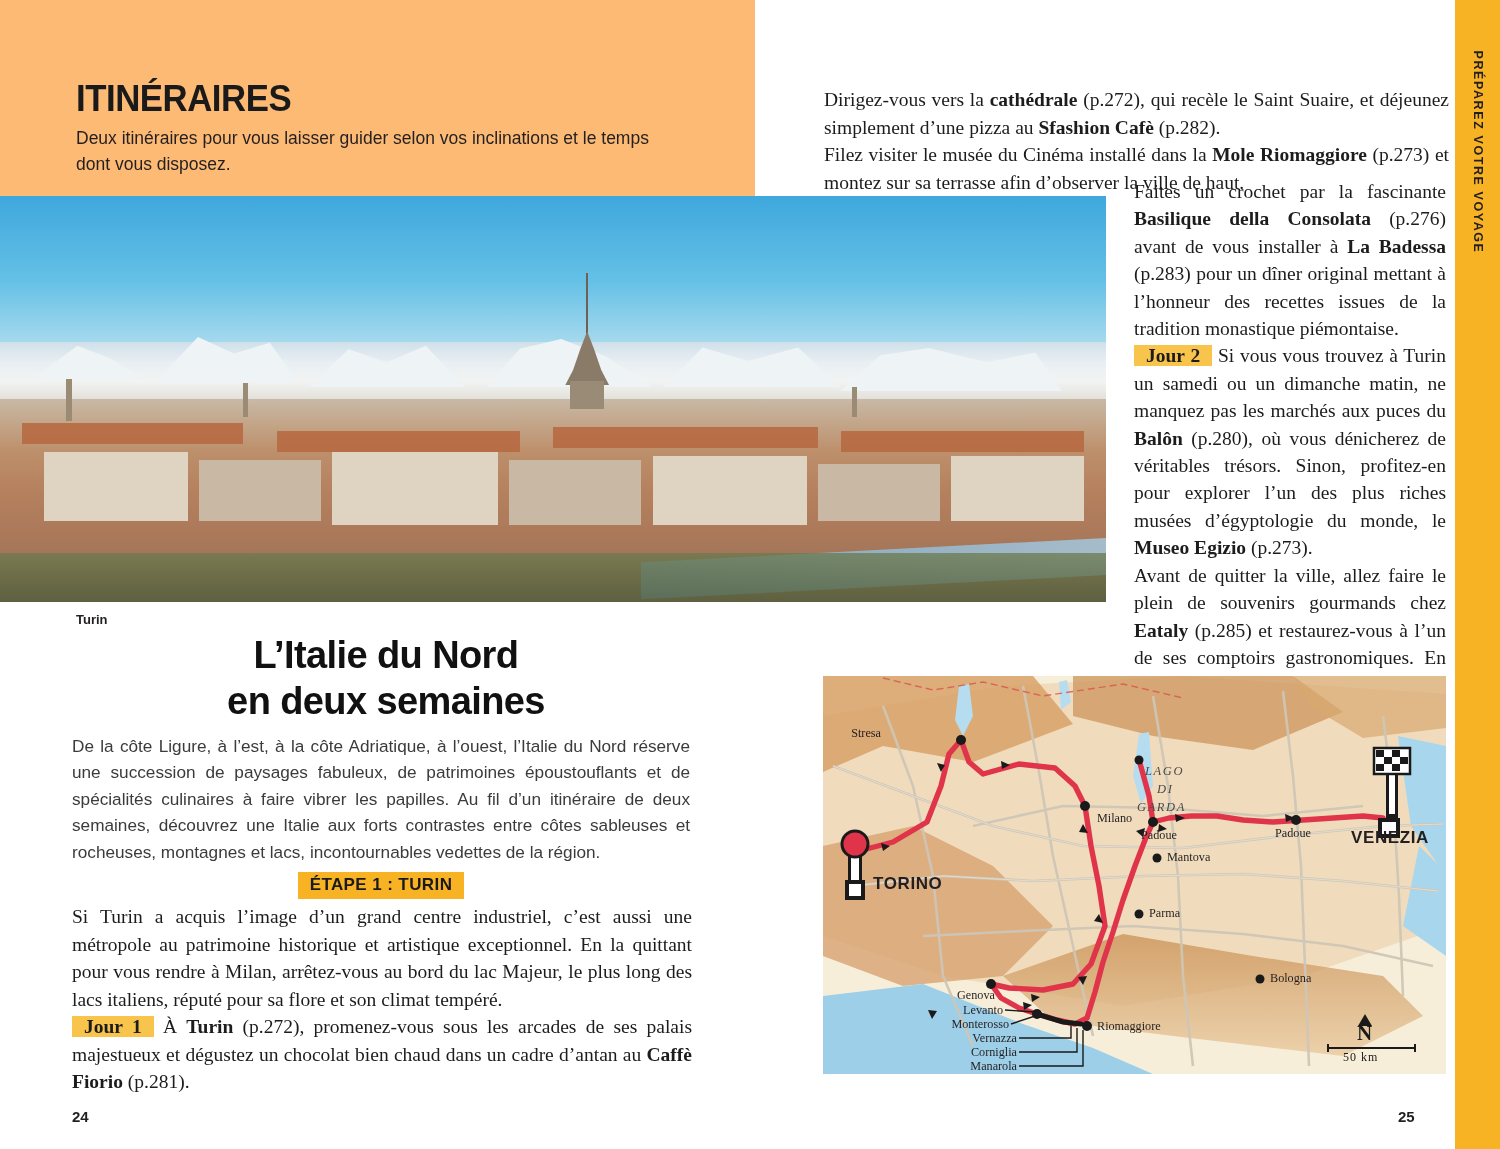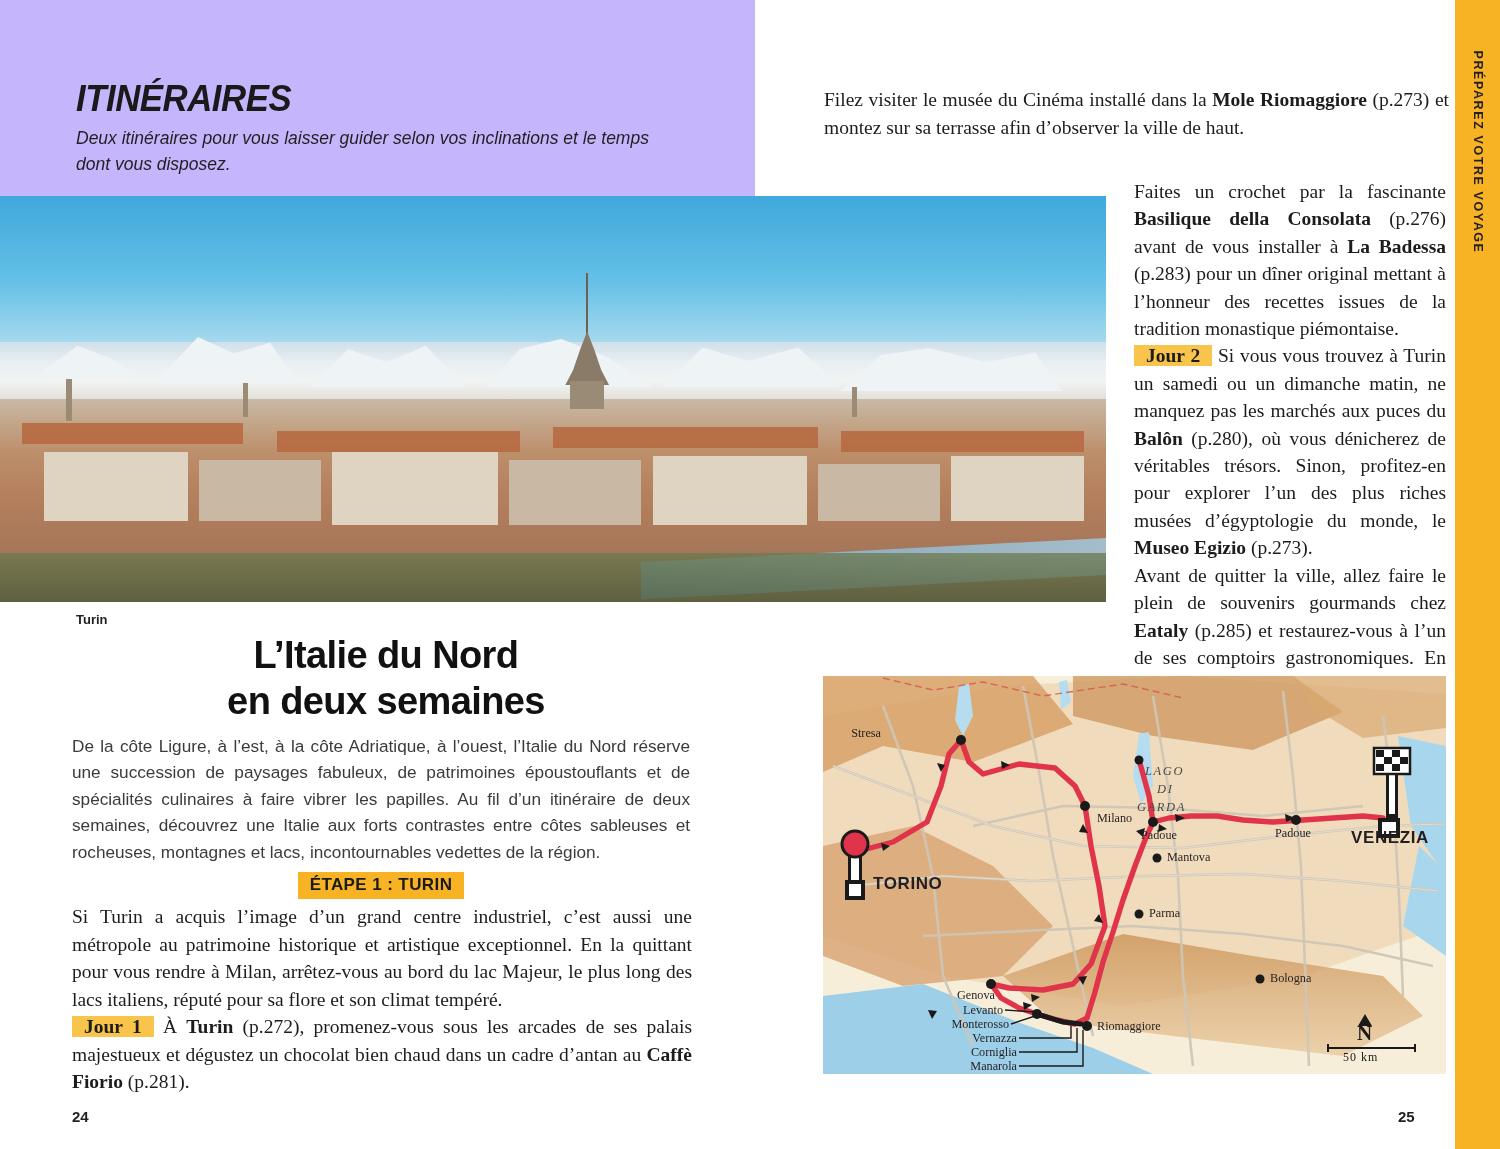--- a/index.html
+++ b/index.html
@@ -23,22 +23,21 @@
     transform-origin:center center;
     white-space:nowrap;
     font-family:"Liberation Sans",sans-serif;
     font-weight:700;font-size:12.5px;letter-spacing:1.6px;
     color:#231f20;
   }
 
   
   .header-block{
     position:absolute;left:0;top:0;width:755px;height:197px;
-    background:#c4b5fd;
-    font-style:italic;
+    background:#fdba74;
   }
   .header-title{
     position:absolute;left:76px;top:78px;
     font-family:"Liberation Sans",sans-serif;
     font-weight:700;font-size:37px;letter-spacing:-0.5px;
     color:#1a1a1a;
     transform:scaleX(0.94);transform-origin:left center;
   }
   .header-sub{
     position:absolute;left:76px;top:125px;width:600px;
@@ -227,20 +226,21 @@
     <div class="bldg dark" style="left:46%;top:65%;width:12%;height:16%;"></div>
     <div class="bldg" style="left:59%;top:64%;width:14%;height:17%;"></div>
     <div class="bldg dark" style="left:74%;top:66%;width:11%;height:14%;"></div>
     <div class="bldg" style="left:86%;top:64%;width:12%;height:16%;"></div>
     <div class="river"></div>
     <div class="greenband"></div>
   </div>
   <div class="photo-caption">Turin</div>
 
   <div class="col-top">
+    <p><span>Dirigez-vous vers la </span><b>cathédrale</b><span> (p.272), qui recèle le Saint Suaire, et déjeunez simplement d’une pizza au </span><b>Sfashion Cafè</b><span> (p.282).</span></p>
     <p><span>Filez visiter le musée du Cinéma installé dans la </span><b>Mole Riomaggiore</b><span> (p.273) et montez sur sa terrasse afin d’observer la ville de haut.</span></p>
   </div>
 
   <div class="col-narrow">
     <p><span>Faites un crochet par la fascinante </span><b>Basilique della Consolata</b><span> (p.276) avant de vous installer à </span><b>La Badessa</b><span> (p.283) pour un dîner original mettant à l’honneur des recettes issues de la tradition monastique piémontaise.</span></p>
     <p><span class="hl">Jour 2</span><span> Si vous vous trouvez à Turin un samedi ou un dimanche matin, ne manquez pas les marchés aux puces du </span><b>Balôn</b><span> (p.280), où vous dénicherez de véritables trésors. Sinon, profitez-en pour explorer l’un des plus riches musées d’égyptologie du monde, le </span><b>Museo Egizio</b><span> (p.273).</span></p>
     <p><span>Avant de quitter la ville, allez faire le plein de souvenirs gourmands chez </span><b>Eataly</b><span> (p.285) et restaurez-vous à l’un de ses comptoirs gastronomiques. En route vers Milan, faites un crochet par le lac Majeur (160km), qui</span></p>
   </div>
 
   <div class="main-title">

